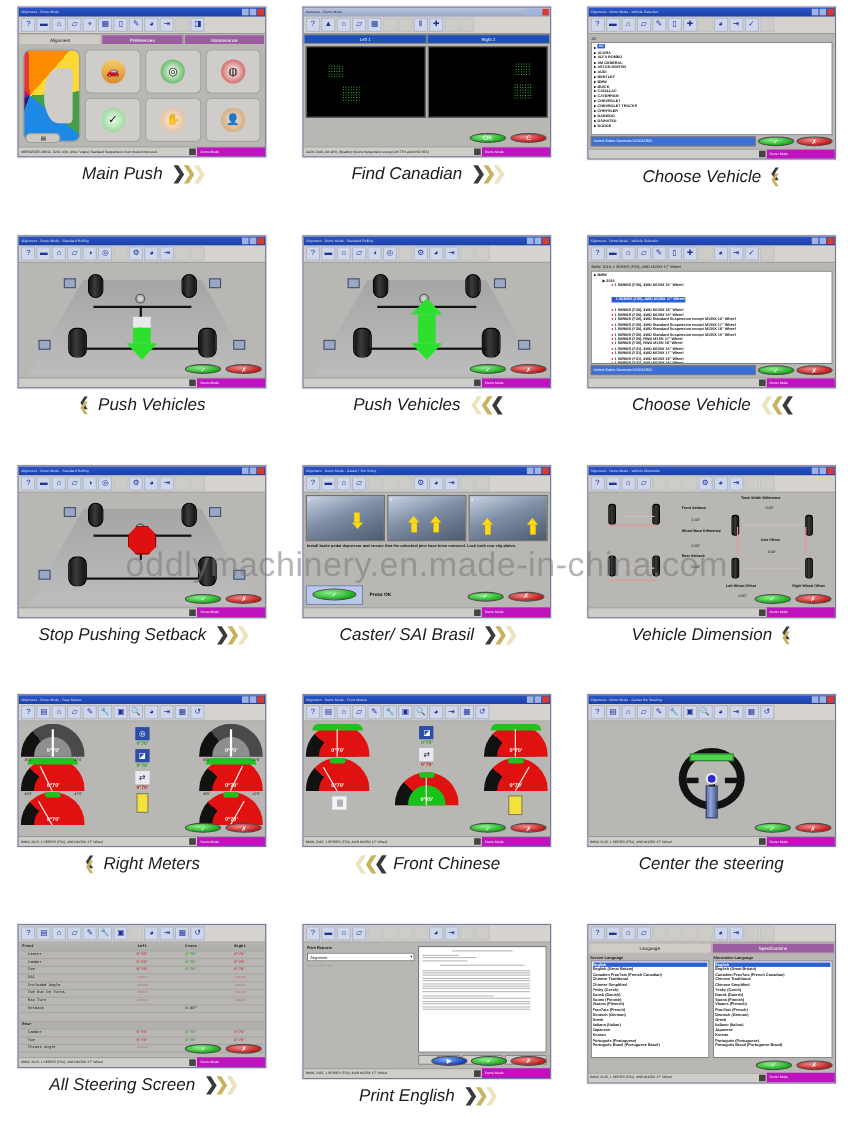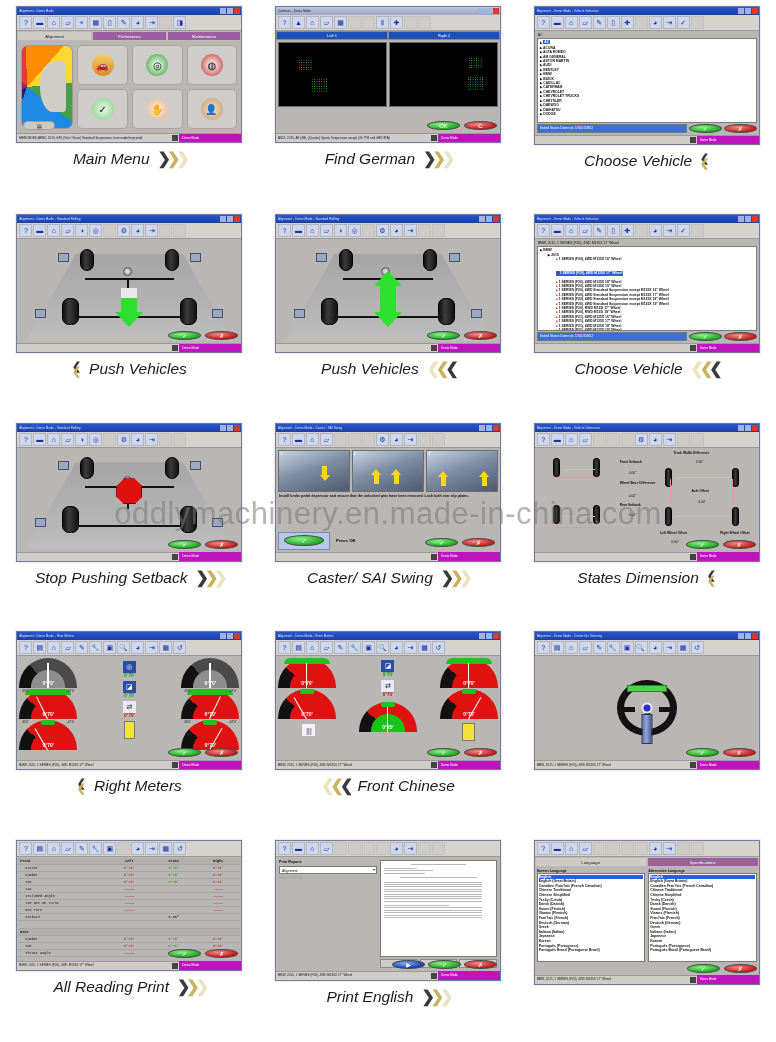--- a/index.html
+++ b/index.html
@@ -397,21 +397,21 @@
           <div class="mm-bot">▤</div>
         </div>
       </div>
       <div class="statusbar">
         <div class="veh">MERCEDES-BENZ, 2015, 639, (Vito / Viano) Standard Suspension, from model improved</div>
         <div class="sq"></div>
         <div class="mode">Demo Mode</div>
       </div>
     </div>
     <div class="caption">
-      <div class="txt">Main Menu</div>
+      <div class="txt">Main Push</div>
       <div class="chev">
           <span>❯</span>
           <span class="f2">❯</span>
           <span class="f3">❯</span>
         </div>
     </div>
   </div>
 
   <div class="cell">
     <div class="win">
@@ -460,21 +460,21 @@
           </div>
         </div>
       </div>
       <div class="statusbar">
         <div class="veh">AUDI, 2015, A8 (4H), (Quattro) Sports Suspension except (4h 7TH and 4H/2 8TA)</div>
         <div class="sq"></div>
         <div class="mode">Demo Mode</div>
       </div>
     </div>
     <div class="caption">
-      <div class="txt">Find German</div>
+      <div class="txt">Find Canadian</div>
       <div class="chev">
           <span>❯</span>
           <span class="f2">❯</span>
           <span class="f3">❯</span>
         </div>
     </div>
   </div>
 
   <div class="cell">
     <div class="win">
@@ -874,21 +874,21 @@
           </div>
         </div>
       </div>
       <div class="statusbar">
         <div class="veh"></div>
         <div class="sq"></div>
         <div class="mode">Demo Mode</div>
       </div>
     </div>
     <div class="caption">
-      <div class="txt">Caster/ SAI Swing</div>
+      <div class="txt">Caster/ SAI Brasil</div>
       <div class="chev">
           <span>❯</span>
           <span class="f2">❯</span>
           <span class="f3">❯</span>
         </div>
     </div>
   </div>
 
   <div class="cell">
     <div class="win">
@@ -954,21 +954,21 @@
           </div>
         </div>
       </div>
       <div class="statusbar">
         <div class="veh"></div>
         <div class="sq"></div>
         <div class="mode">Demo Mode</div>
       </div>
     </div>
     <div class="caption">
-      <div class="txt">States Dimension</div>
+      <div class="txt">Vehicle Dimension</div>
       <div class="chev down">
           <span>❮</span>
           <span class="f2">❮</span>
         </div>
     </div>
   </div>
 
   <div class="cell">
     <div class="win">
       <div class="titlebar">
@@ -1222,20 +1222,23 @@
             <div class="okbtn">✓</div>
             <div class="cancelbtn">✗</div>
           </div>
         </div>
       </div>
       <div class="statusbar">
         <div class="veh">BMW, 2015, 1 SERIES (F20), 4WD M135X 17" Wheel</div>
         <div class="sq"></div>
         <div class="mode">Demo Mode</div>
       </div>
+    </div>
+    <div class="caption">
+      <div class="txt">Center the steering</div>
     </div>
   </div>
 
   <div class="cell">
     <div class="win">
       <div class="toolbar">
         <div class="tbtn">?</div>
         <div class="tbtn">▤</div>
         <div class="tbtn">⌂</div>
         <div class="tbtn">▱</div>
@@ -1344,21 +1347,21 @@
           </div>
         </div>
       </div>
       <div class="statusbar">
         <div class="veh">BMW, 2015, 1 SERIES (F20), 4WD M135X 17" Wheel</div>
         <div class="sq"></div>
         <div class="mode">Demo Mode</div>
       </div>
     </div>
     <div class="caption">
-      <div class="txt">All Reading Print</div>
+      <div class="txt">All Steering Screen</div>
       <div class="chev">
           <span>❯</span>
           <span class="f2">❯</span>
           <span class="f3">❯</span>
         </div>
     </div>
   </div>
 
   <div class="cell">
     <div class="win">

